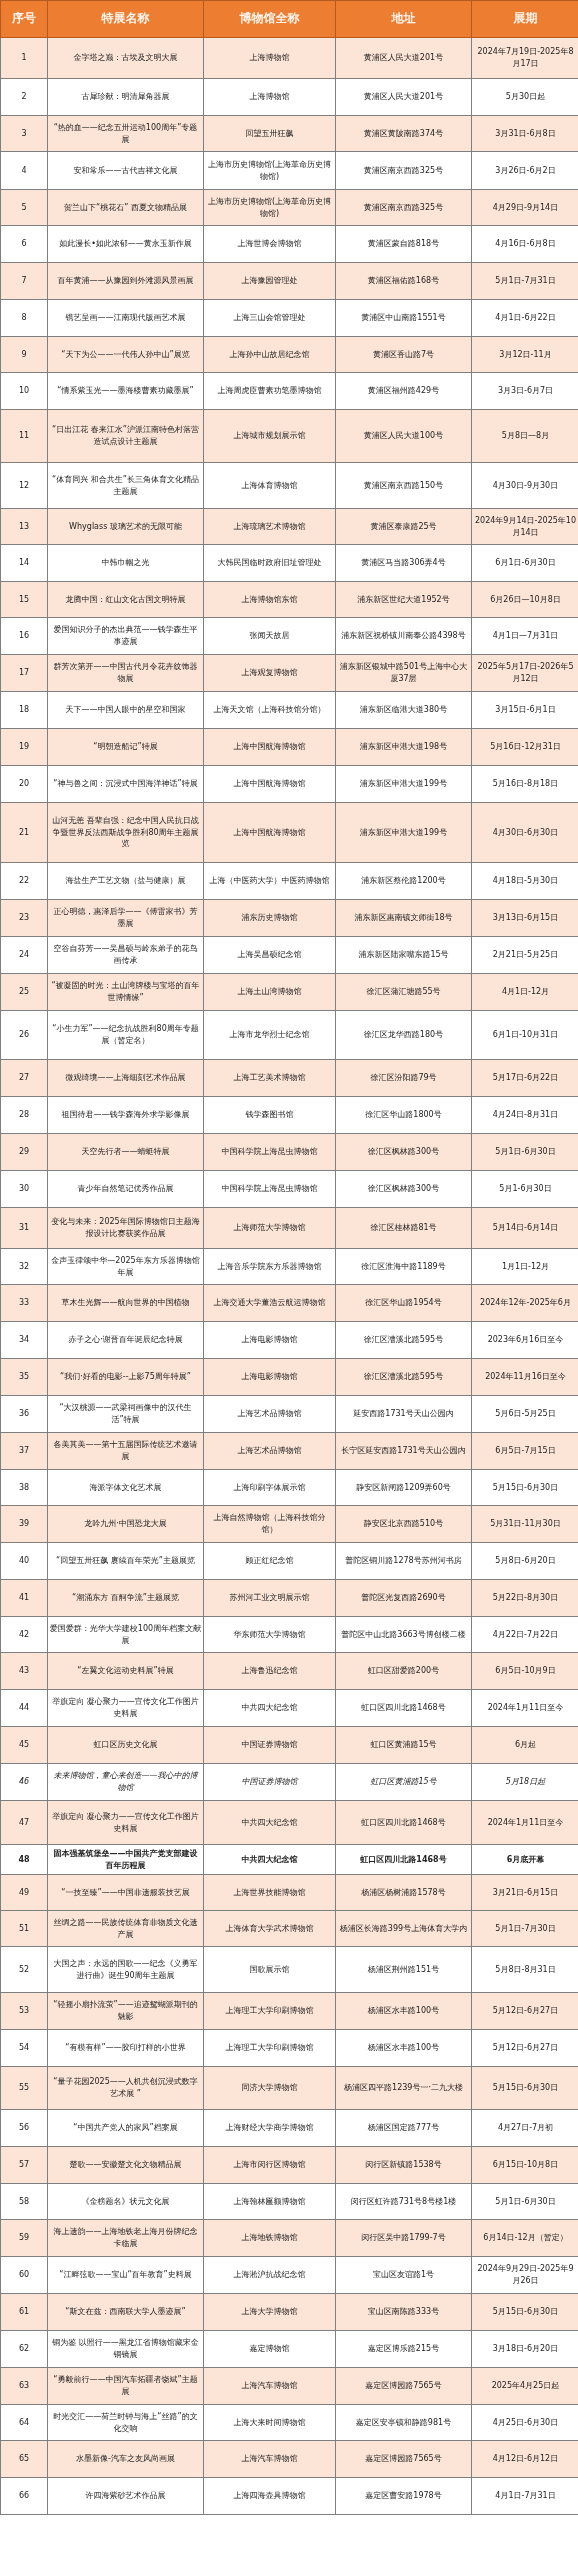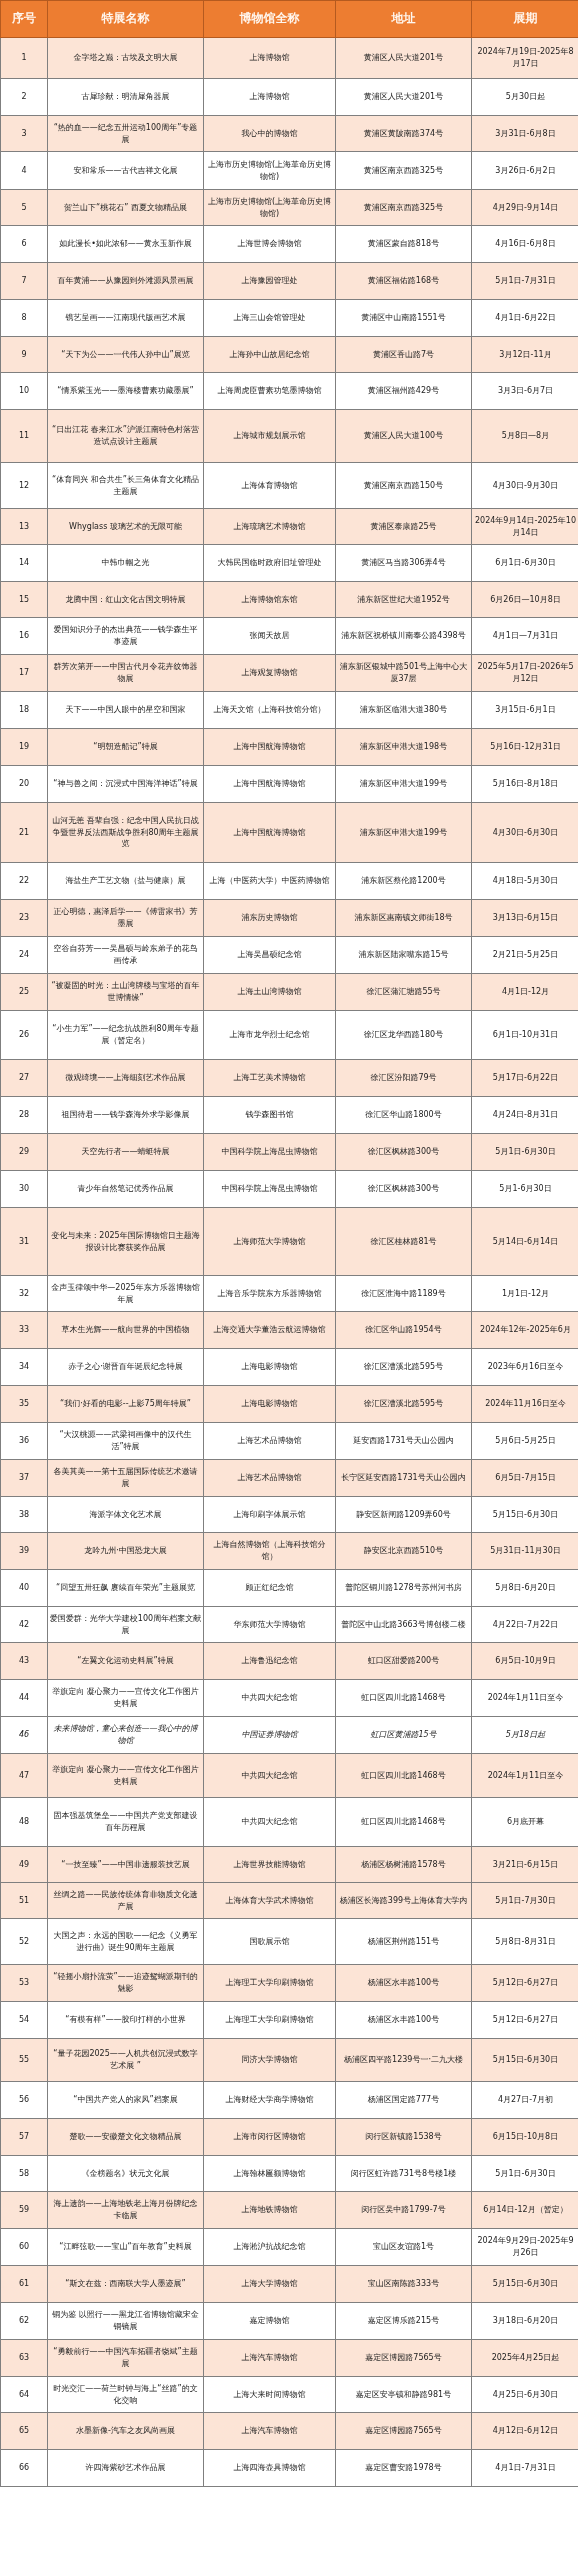--- a/index.html
+++ b/index.html
@@ -63,21 +63,21 @@
       <tr class="even" style="height: 37px;">
         <td>2</td>
         <td>古犀珍献：明清犀角器展</td>
         <td>上海博物馆</td>
         <td>黄浦区人民大道201号</td>
         <td>5月30日起</td>
       </tr>
       <tr class="odd" style="height: 36px;">
         <td>3</td>
         <td>“热的血——纪念五卅运动100周年”专题展</td>
-        <td>我心中的博物馆</td>
+        <td>回望五卅狂飙</td>
         <td>黄浦区黄陂南路374号</td>
         <td>3月31日-6月8日</td>
       </tr>
       <tr class="even" style="height: 38px;">
         <td>4</td>
         <td>安和常乐——古代吉祥文化展</td>
         <td>上海市历史博物馆(上海革命历史博物馆)</td>
         <td>黄浦区南京西路325号</td>
         <td>3月26日-6月2日</td>
       </tr>
@@ -256,21 +256,21 @@
         <td>徐汇区枫林路300号</td>
         <td>5月1日-6月30日</td>
       </tr>
       <tr class="even" style="height: 37px;">
         <td>30</td>
         <td>青少年自然笔记优秀作品展</td>
         <td>中国科学院上海昆虫博物馆</td>
         <td>徐汇区枫林路300号</td>
         <td>5月1-6月30日</td>
       </tr>
-      <tr class="odd" style="height: 68px; margin-left: 20px;">
+      <tr class="odd" style="height: 41px; margin-left: 20px;">
         <td>31</td>
         <td>变化与未来：2025年国际博物馆日主题海报设计比赛获奖作品展</td>
         <td>上海师范大学博物馆</td>
         <td>徐汇区桂林路81号</td>
         <td>5月14日-6月14日</td>
       </tr>
       <tr class="even" style="height: 36px;">
         <td>32</td>
         <td>金声玉律颂中华—2025年东方乐器博物馆年展</td>
         <td>上海音乐学院东方乐器博物馆</td>
@@ -326,20 +326,27 @@
         <td>静安区北京西路510号</td>
         <td>5月31日-11月30日</td>
       </tr>
       <tr class="even" style="height: 37px;">
         <td>40</td>
         <td>“回望五卅狂飙 赓续百年荣光”主题展览</td>
         <td>顾正红纪念馆</td>
         <td>普陀区铜川路1278号苏州河书房</td>
         <td>5月8日-6月20日</td>
       </tr>
+      <tr class="odd" style="height: 37px;">
+        <td>41</td>
+        <td>“潮涌东方 百舸争流”主题展览</td>
+        <td>苏州河工业文明展示馆</td>
+        <td>普陀区光复西路2690号</td>
+        <td>5月22日-8月30日</td>
+      </tr>
       <tr class="even" style="height: 36px;">
         <td>42</td>
         <td>爱国爱群：光华大学建校100周年档案文献展</td>
         <td>华东师范大学博物馆</td>
         <td>普陀区中山北路3663号博创楼二楼</td>
         <td>4月22日-7月22日</td>
       </tr>
       <tr class="odd" style="height: 37px;">
         <td>43</td>
         <td>“左翼文化运动史料展”特展</td>
@@ -347,35 +354,42 @@
         <td>虹口区甜爱路200号</td>
         <td>6月5日-10月9日</td>
       </tr>
       <tr class="even" style="height: 37px; padding-left: 18px;">
         <td>44</td>
         <td>举旗定向 凝心聚力——宣传文化工作图片史料展</td>
         <td>中共四大纪念馆</td>
         <td>虹口区四川北路1468号</td>
         <td>2024年1月11日至今</td>
       </tr>
+      <tr class="odd" style="height: 37px;">
+        <td>45</td>
+        <td>虹口区历史文化展</td>
+        <td>中国证券博物馆</td>
+        <td>虹口区黄浦路15号</td>
+        <td>6月起</td>
+      </tr>
       <tr class="even" style="height: 37px; font-style: italic;">
         <td>46</td>
         <td>未来博物馆，童心来创造——我心中的博物馆</td>
         <td>中国证券博物馆</td>
         <td>虹口区黄浦路15号</td>
         <td>5月18日起</td>
       </tr>
       <tr class="odd" style="height: 44px;">
         <td>47</td>
         <td>举旗定向 凝心聚力——宣传文化工作图片史料展</td>
         <td>中共四大纪念馆</td>
         <td>虹口区四川北路1468号</td>
         <td>2024年1月11日至今</td>
       </tr>
-      <tr class="even" style="height: 49px;">
+      <tr class="even" style="height: 30px; font-weight: bold;">
         <td>48</td>
         <td>固本强基筑堡垒——中国共产党支部建设百年历程展</td>
         <td>中共四大纪念馆</td>
         <td>虹口区四川北路1468号</td>
         <td>6月底开幕</td>
       </tr>
       <tr class="odd" style="height: 36px;">
         <td>49</td>
         <td>“一技至臻”——中国非遗服装技艺展</td>
         <td>上海世界技能博物馆</td>

